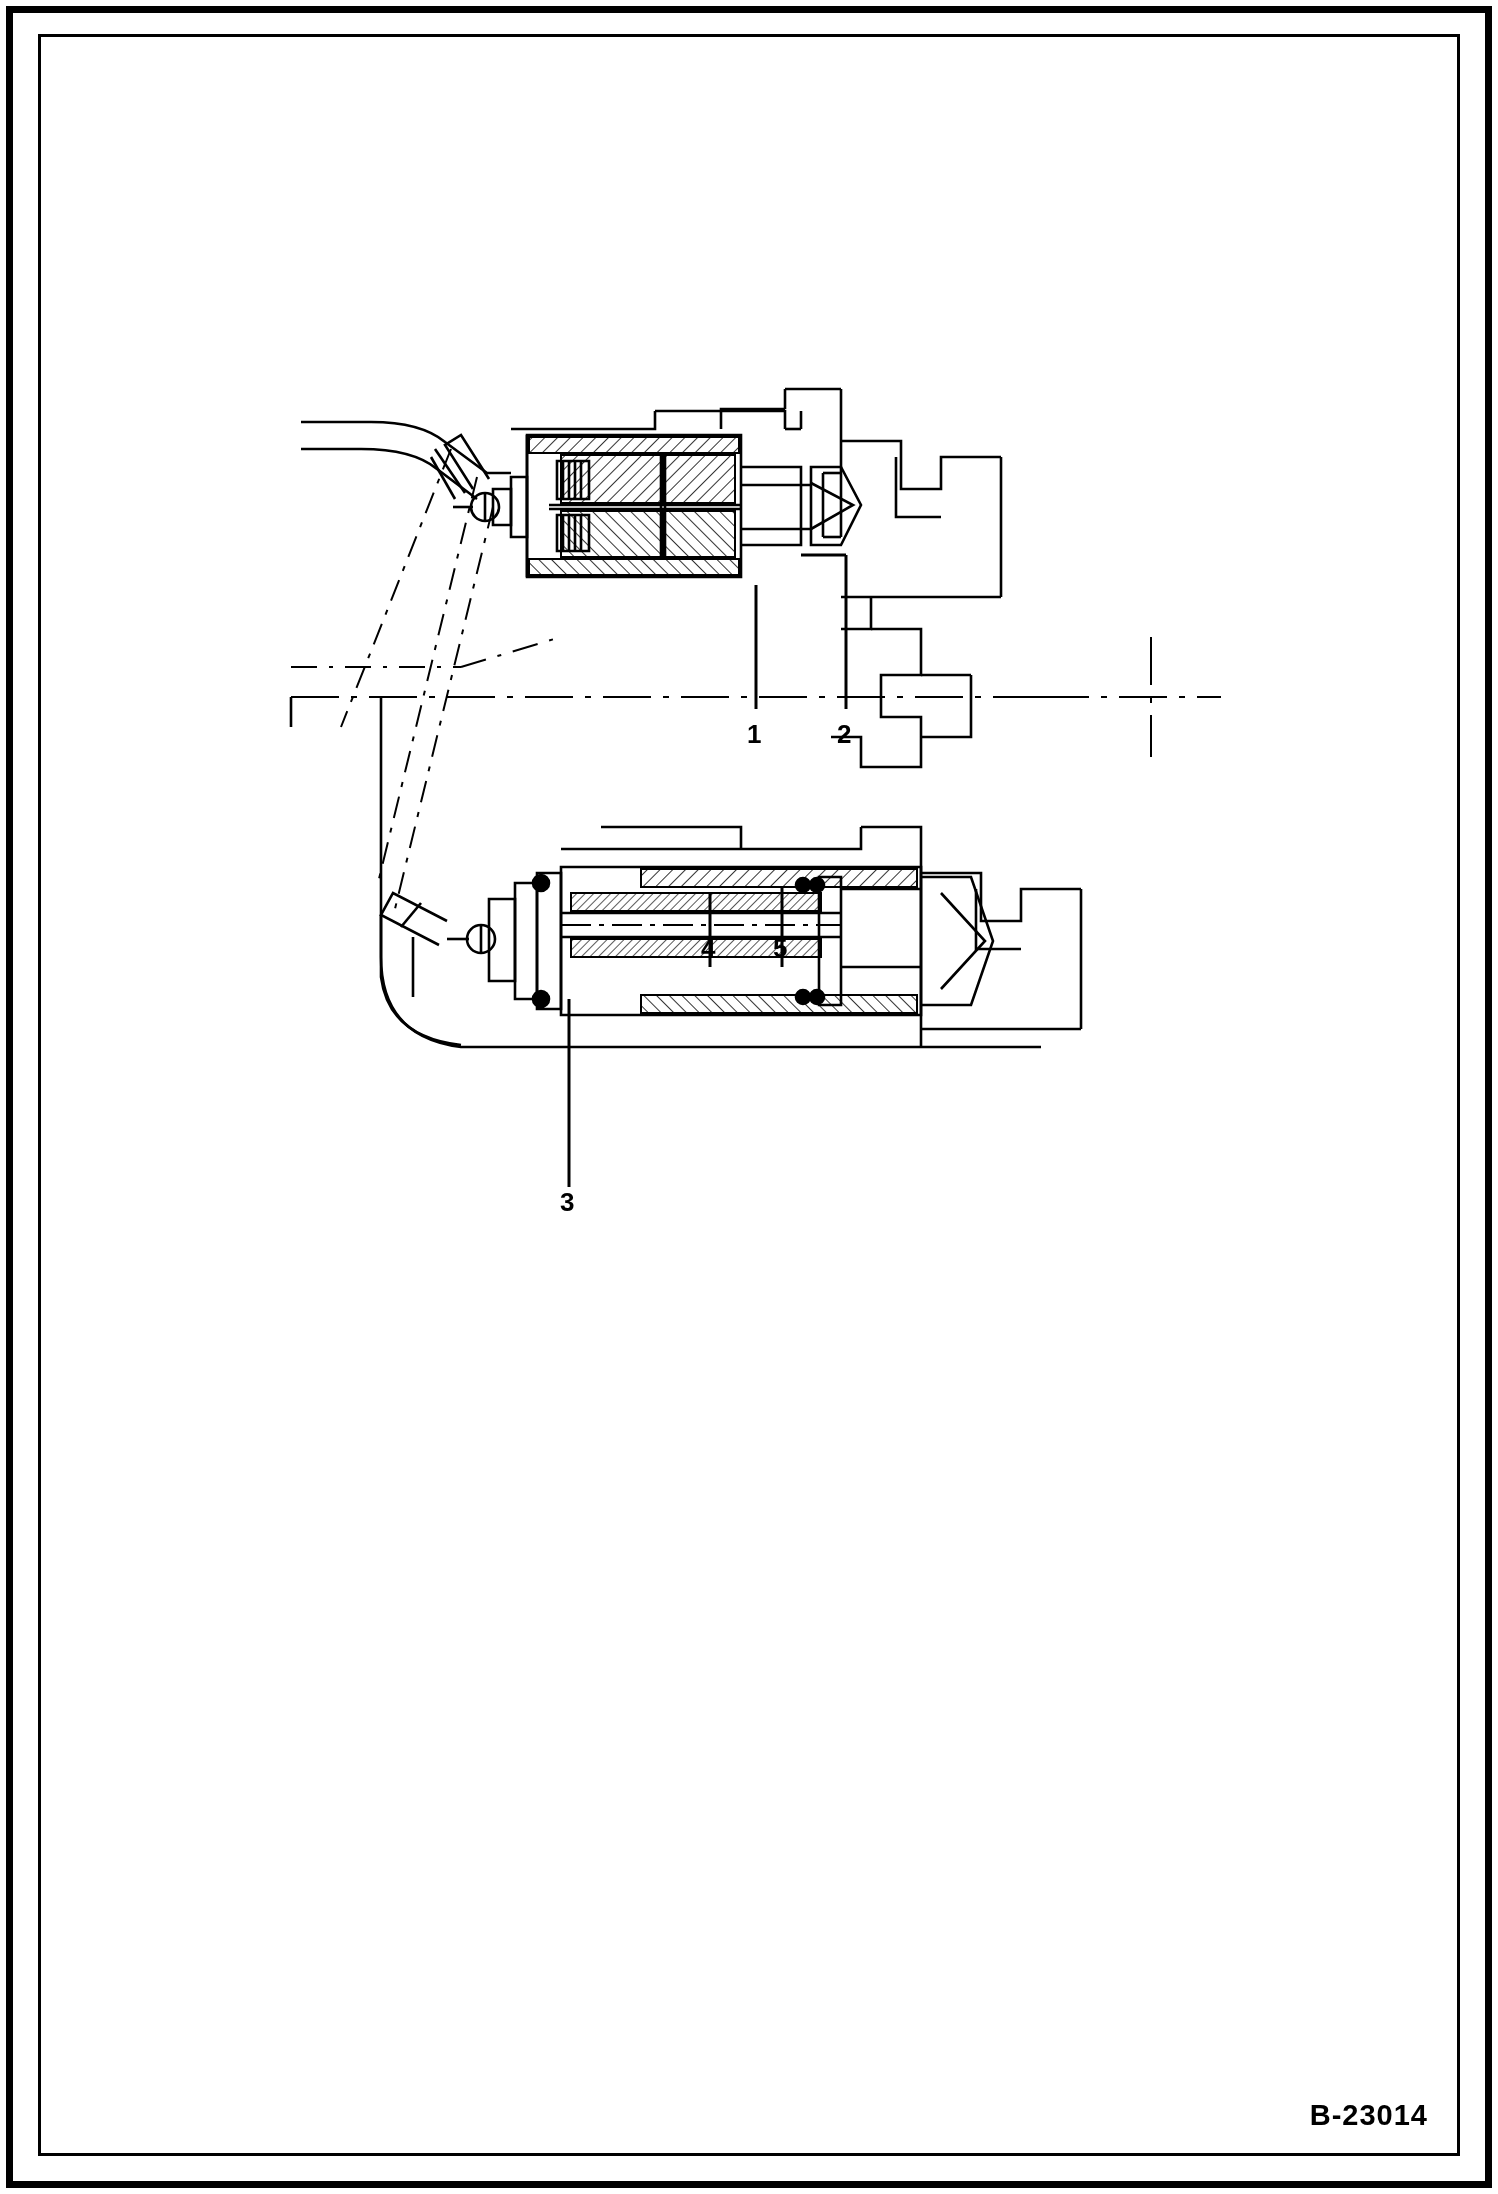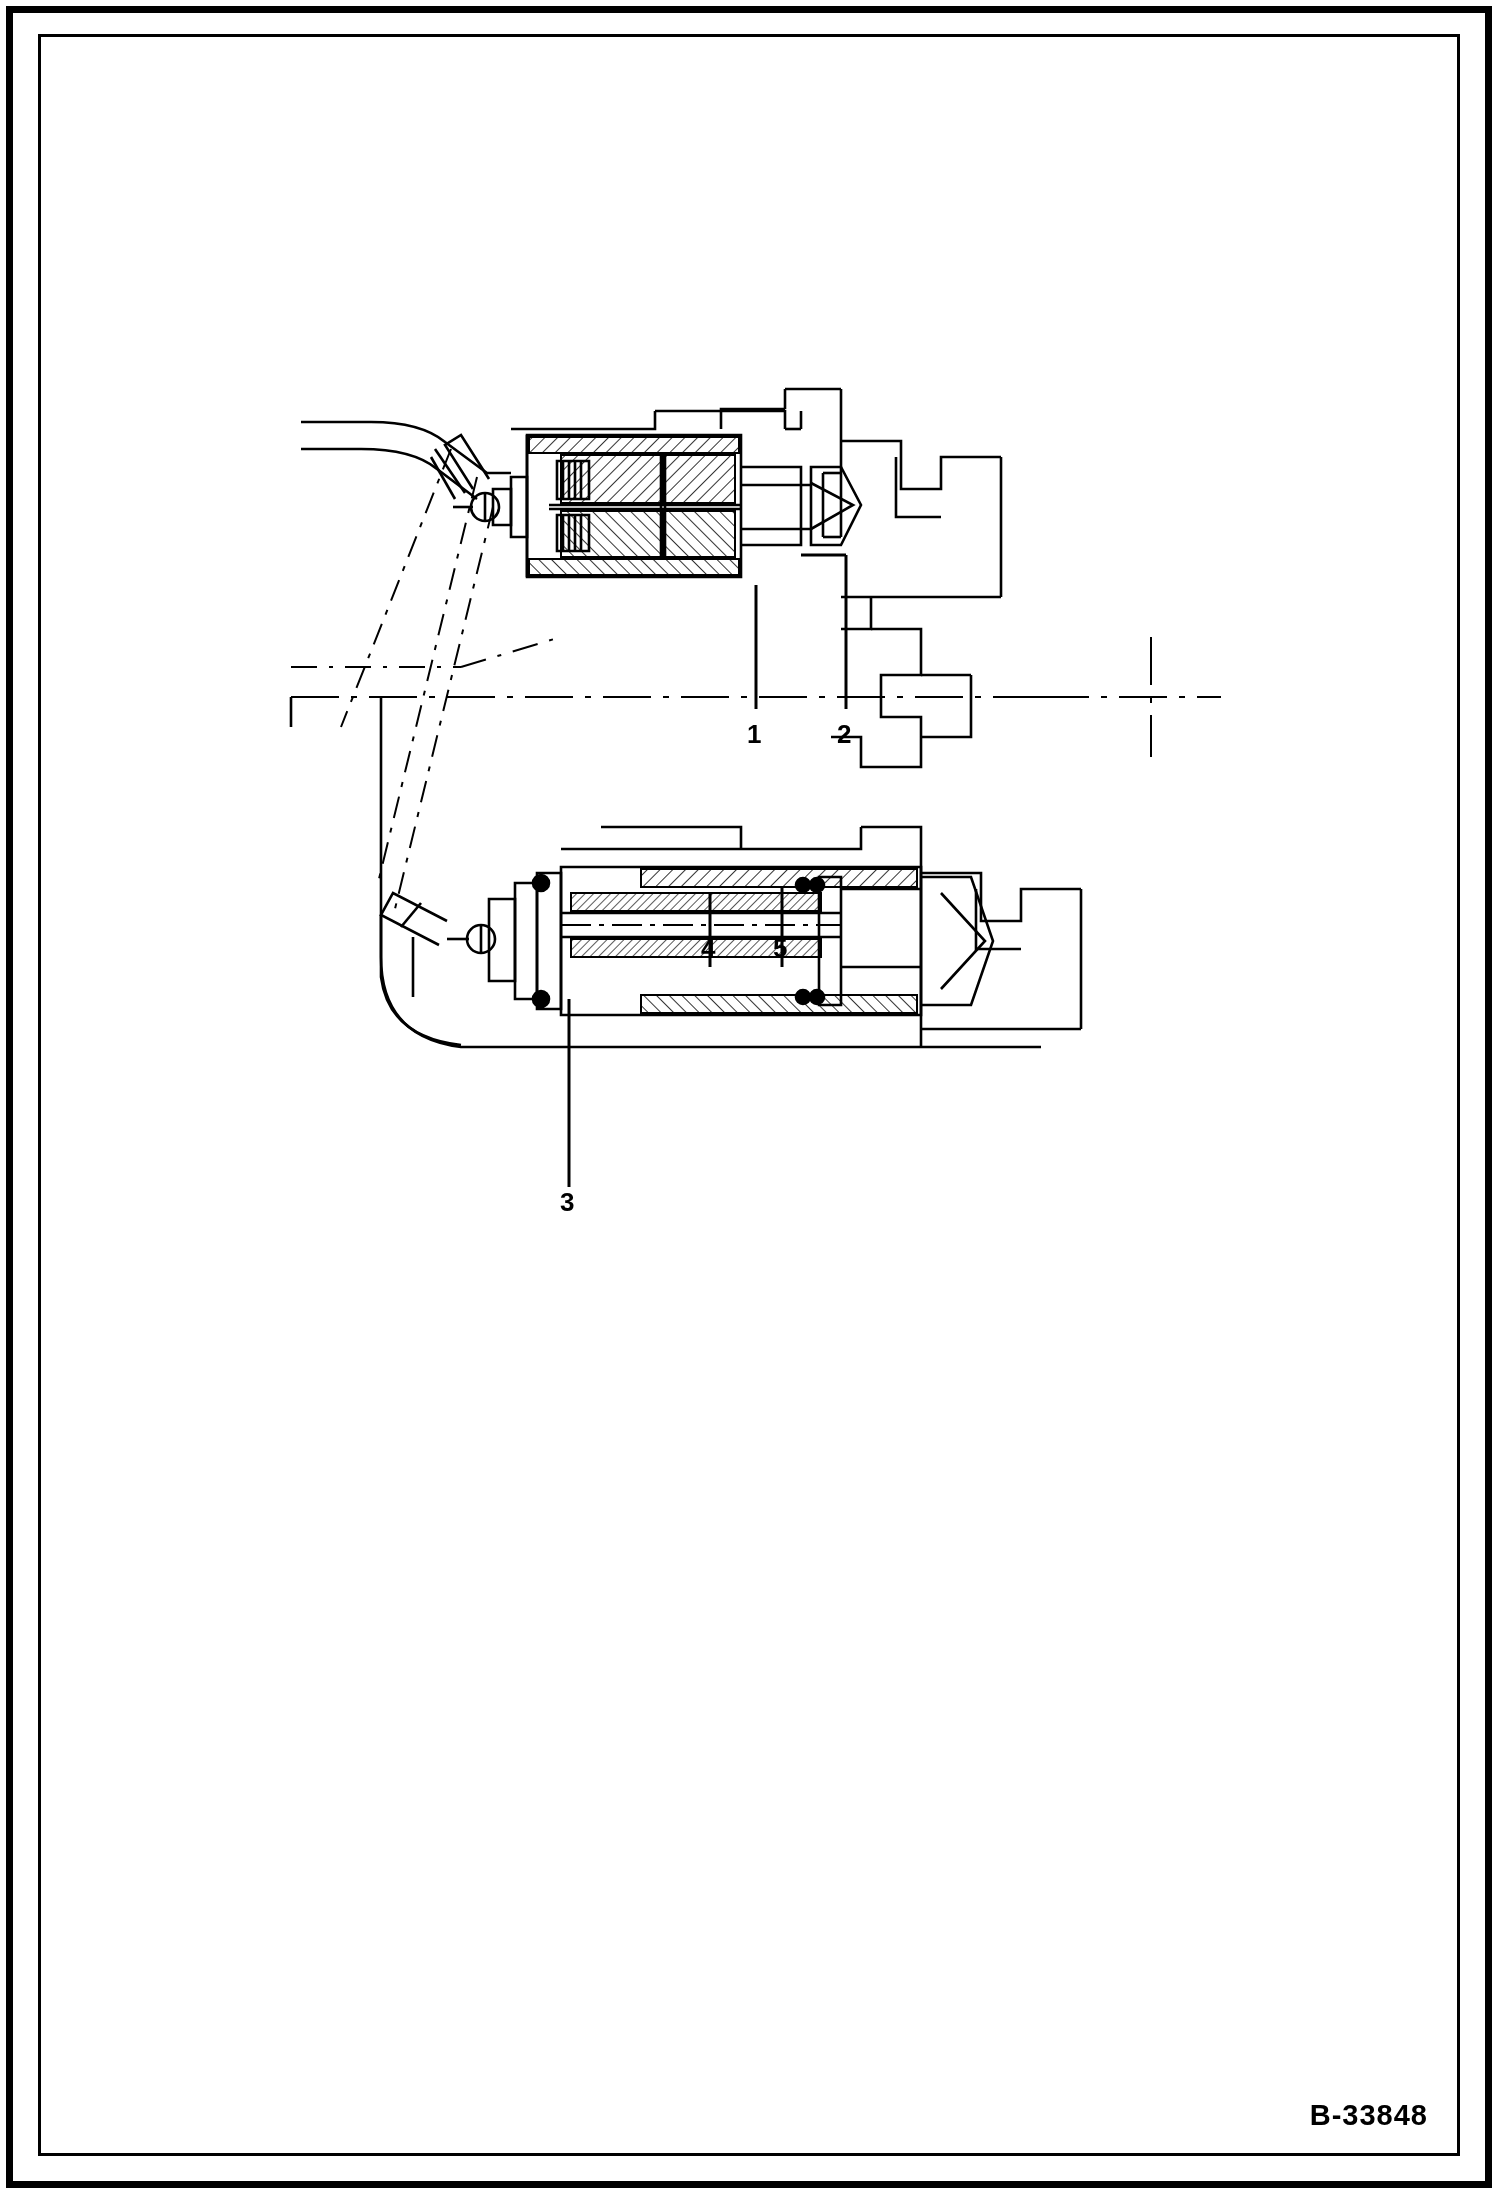--- a/index.html
+++ b/index.html
@@ -237,14 +237,14 @@
       </g>
     </svg>
 
     <div class="callout-label" style="left:706px; top:684px;">1</div>
     <div class="callout-label" style="left:796px; top:684px;">2</div>
     <div class="callout-label" style="left:519px; top:1152px;">3</div>
     <div class="callout-label" style="left:660px; top:898px;">4</div>
     <div class="callout-label" style="left:732px; top:898px;">5</div>
   </div>
 
-  <div id="figure-code">B-33848</div>
+  <div id="figure-code">B-23014</div>
 </div>
 
 </body></html>

